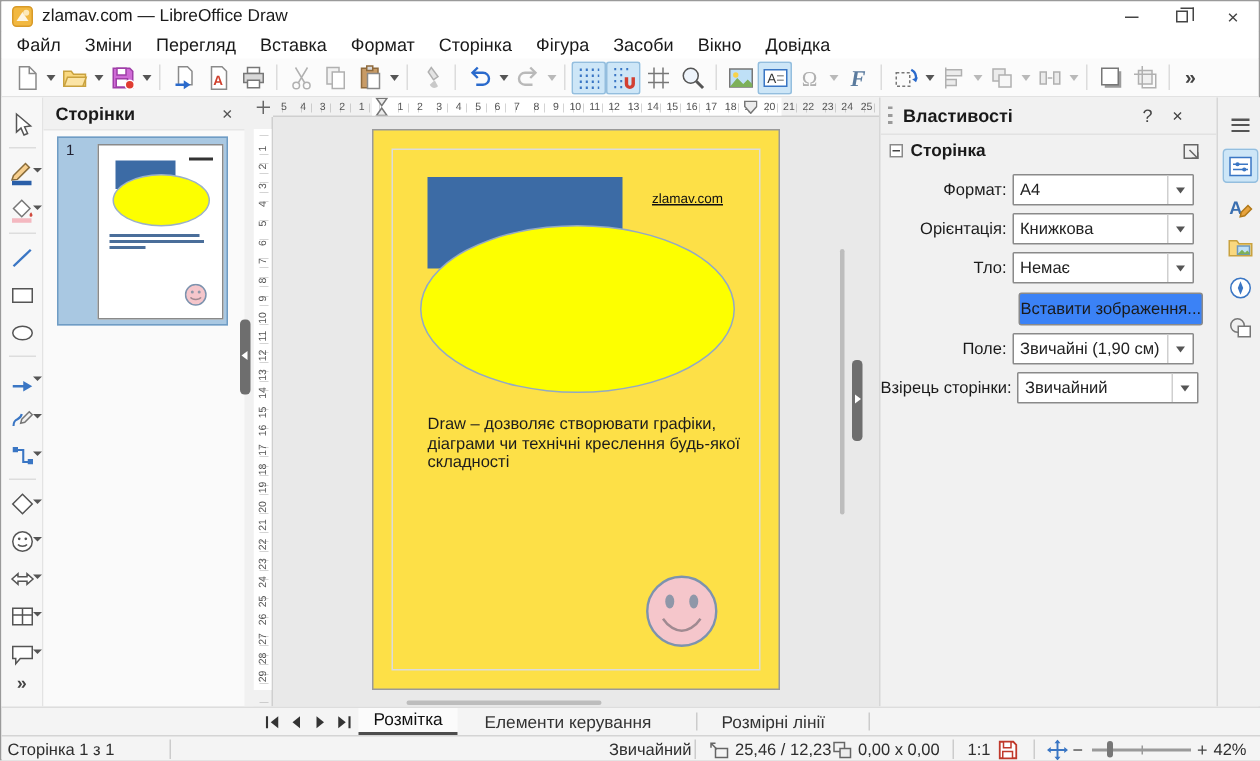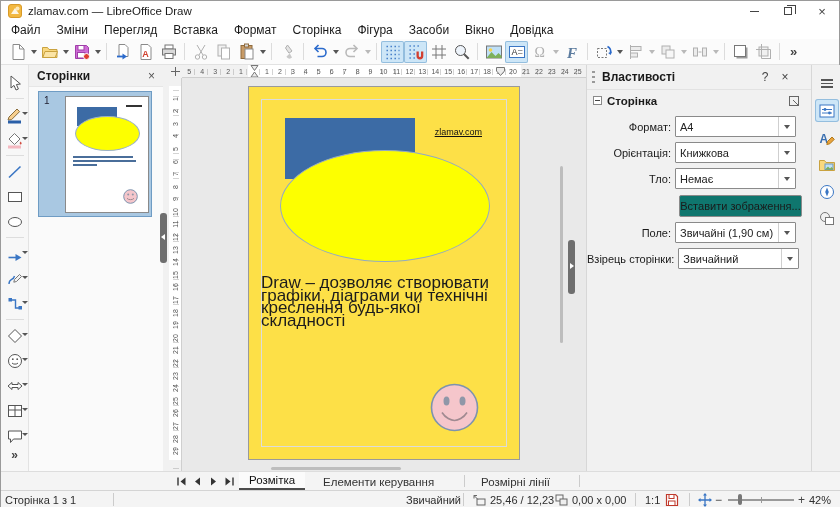--- a/index.html
+++ b/index.html
@@ -75,42 +75,42 @@
   .ruler-v .ticks{position:absolute;top:0;bottom:0;left:4px;width:6px;background:repeating-linear-gradient(180deg,transparent 0 5.8px,#9f9f9f 5.8px 6.3px);opacity:.45}
   .rnv{position:absolute;left:0;width:13px;text-align:center;font-size:7px;color:#555;transform:translateY(-50%) rotate(-90deg);line-height:9px}
   .mk{position:absolute;z-index:3}
 
   .canvas{position:absolute;left:13px;top:13px;width:404px;height:393px;background:#e9e9e9;overflow:hidden}
   .page{position:absolute;left:66px;top:8px;width:272px;height:374px;background:#fde047;border:1px solid #9a9a9a}
   .pmargin{position:absolute;left:12px;top:12px;right:12px;bottom:12px;border:1px solid #dcdcdc}
   .obj-rect{position:absolute;left:36px;top:31px;width:130px;height:61px;background:#3c6ba5}
   .obj-ell{position:absolute;left:31px;top:63px;width:210px;height:112px;background:#fdff00;border:1px solid #93a9c4;border-radius:50%}
   .obj-link{position:absolute;right:37px;top:40px;font-size:9px;color:#111;text-decoration:underline}
-  .obj-text{position:absolute;left:12px;top:190px;width:240px;font-size:17px;line-height:12.6px;color:#1c1c1c}
+  .obj-text{position:absolute;left:36px;top:190px;width:240px;font-size:11px;line-height:12.6px;color:#1c1c1c}
   .obj-smiley{position:absolute;left:181px;top:296px;width:49px;height:49px}
 
   .sbv{position:absolute;left:391px;top:101px;width:3px;height:177px;background:#bdbdbd;border-radius:2px}
   .sbh{position:absolute;left:102px;top:402px;width:130px;height:3px;background:#bdbdbd;border-radius:2px}
 
   
   .props{position:absolute;left:585px;top:0;width:225px;height:406px;background:#f1f1f1;border-left:1px solid #d7d7d7}
   .props-h{position:relative;height:24px;display:flex;align-items:center;padding-left:15px;font-size:12px;font-weight:bold;color:#1a1a1a}
   .grip3{position:absolute;left:5px;top:6px;width:3px;height:13px;background:repeating-linear-gradient(180deg,#9a9a9a 0 2px,transparent 2px 5px)}
   .ph-btn{position:absolute;top:4px;width:16px;height:16px;display:flex;align-items:center;justify-content:center;font-weight:normal;font-size:12px;color:#444}
   .sect{position:relative;height:22px;display:flex;align-items:center;padding-left:6px;font-size:11.5px;font-weight:bold;color:#1a1a1a;border-top:1px solid #e2e2e2}
   .minus{width:9px;height:9px;border:1px solid #8a8a8a;background:#fff;margin-right:5px;position:relative}
   .minus:before{content:"";position:absolute;left:1px;top:3px;width:5px;height:1px;background:#444}
   .launch{position:absolute;right:10px;top:5px}
   .prow{display:flex;align-items:center;margin-top:5px}
   .plabel{flex:0 0 88px;text-align:right;font-size:11px;color:#1a1a1a;padding-right:4px;white-space:nowrap}
   .sel{display:flex;align-items:center;width:121px;height:21px;background:#fff;border:1px solid #8a8a8a;font-size:11px;border-radius:1px}
   .sel .val{flex:1;padding-left:4px;white-space:nowrap;overflow:hidden}
   .chev{width:17px;height:19px;display:flex;align-items:center;justify-content:center;border-left:1px solid #cfcfcf}
   .chev i{width:0;height:0;border-left:3.5px solid transparent;border-right:3.5px solid transparent;border-top:4px solid #555}
-  .btn-ins{display:block;margin:6px 0 0 92px;width:123px;height:22px;background:#0f766e;border:1px solid #8a8a8a;border-radius:2px;font-size:11px;font-family:"Liberation Sans",sans-serif;color:#1a1a1a}
+  .btn-ins{display:block;margin:6px 0 0 92px;width:123px;height:22px;background:#3b82f6;border:1px solid #8a8a8a;border-radius:2px;font-size:11px;font-family:"Liberation Sans",sans-serif;color:#1a1a1a}
 
   
   .tabstrip{position:absolute;left:810px;top:0;width:30px;height:406px;background:#f1f1f1;border-left:1px solid #d7d7d7;display:flex;flex-direction:column;align-items:center;padding-top:5px}
   .tsbtn{width:24px;height:23px;margin:2px 0;display:flex;align-items:center;justify-content:center;border-radius:3px;flex:0 0 auto}
   .tsbtn.on{background:#cde6f7;box-shadow:inset 0 0 0 1px #94bede}
   .ham{width:12px;height:9px;background:repeating-linear-gradient(180deg,#555 0 1.5px,transparent 1.5px 3.7px)}
 
   
   .tabbar{position:absolute;left:0;top:470px;width:840px;height:19px;background:#f4f4f4;border-top:1px solid #ddd;font-size:11.5px}
   .nav{position:absolute;left:172px;top:2px;display:flex}

